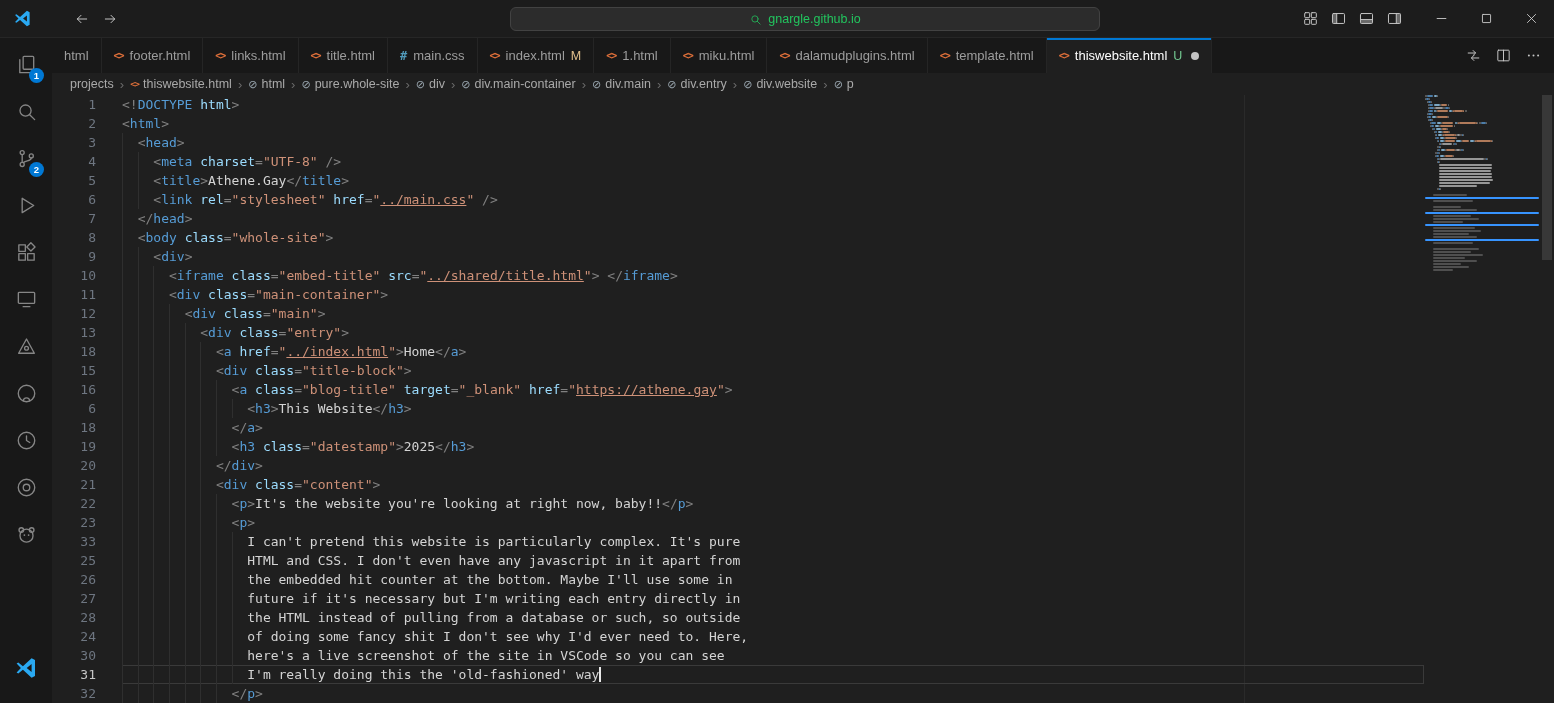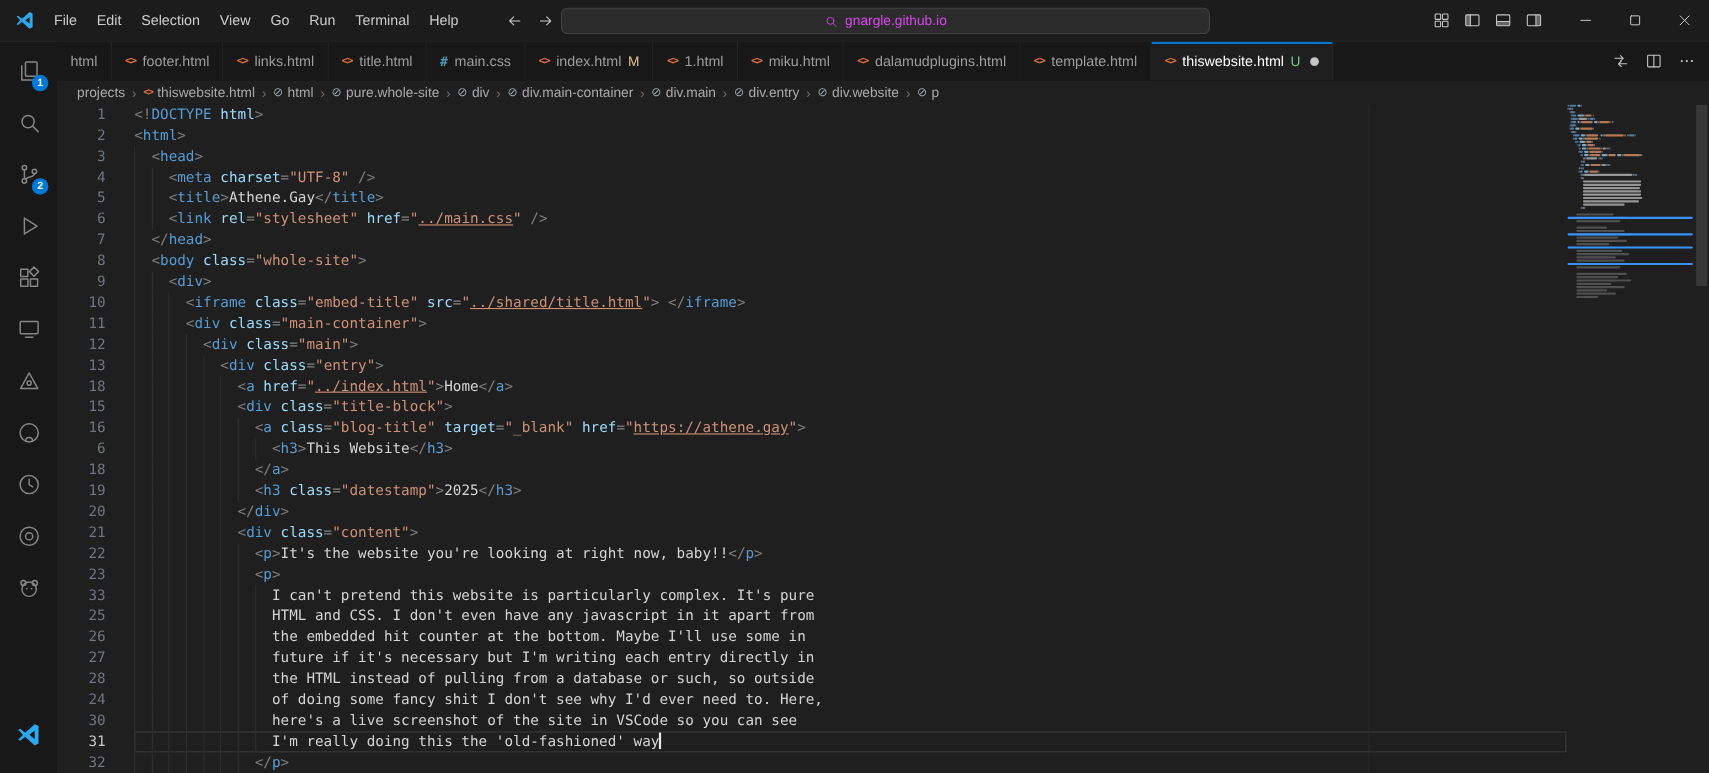--- a/index.html
+++ b/index.html
@@ -9,21 +9,21 @@
 
   
   .titlebar{height:38px;background:#1c1c1c;display:flex;align-items:center;position:relative;flex:none;border-bottom:1px solid #262626;}
   .app-logo{margin:0 8px 0 13px;display:flex;}
   .app-logo svg{width:19px;height:19px;}
   .menubar{display:flex;font-size:13px;color:#cccccc;}
   .menu-item{padding:0 9px;line-height:37px;cursor:pointer;border-radius:5px;}
   .nav-arrows{display:flex;gap:12px;margin-left:34px;color:#cfcfcf;}
   .icn{display:inline-flex;}
   .icn svg{width:16px;height:16px;display:block;}
-  .command-center{position:absolute;left:510px;top:7px;width:590px;height:24px;background:#2c2c2c;border:1px solid #424242;border-radius:6px;display:flex;align-items:center;justify-content:center;gap:6px;color:#d946ef;font-size:12.5px;cursor:pointer;}
+  .command-center{position:absolute;left:510px;top:7px;width:590px;height:24px;background:#2c2c2c;border:1px solid #424242;border-radius:6px;display:flex;align-items:center;justify-content:center;gap:6px;color:#22c55e;font-size:12.5px;cursor:pointer;}
   .command-center .icn svg{width:13px;height:13px;}
   .tb-right{margin-left:auto;display:flex;align-items:center;height:100%;}
   .layout-icons{display:flex;gap:11px;color:#c5c5c5;margin-right:16px;}
   .layout-icons .icn svg{width:17px;height:17px;}
   .win-controls{display:flex;height:100%;}
   .win-btn{width:45px;height:100%;display:flex;align-items:center;justify-content:center;color:#d0d0d0;cursor:pointer;}
   .win-btn svg{width:15px;height:15px;}
 
   
   .main{display:flex;height:665px;}
@@ -83,30 +83,20 @@
 <body>
 
 <div class="window">
 
   <div class="titlebar">
     <span class="app-logo">
         <svg viewBox="0 0 24 24">
           <path fill="#2aa9f2" fill-rule="evenodd" d="M17.6 2.3L21 4v16l-3.4 1.7L8.9 13.8l-4.6 3.6-1.7-.9L6.9 12 2.6 7.5l1.7-.9 4.6 3.6zM17.6 8.1l-4.9 3.9 4.9 3.9z"></path>
         </svg>
       </span>
-    <div class="menubar">
-        <div class="menu-item">File</div>
-        <div class="menu-item">Edit</div>
-        <div class="menu-item">Selection</div>
-        <div class="menu-item">View</div>
-        <div class="menu-item">Go</div>
-        <div class="menu-item">Run</div>
-        <div class="menu-item">Terminal</div>
-        <div class="menu-item">Help</div>
-      </div>
     <div class="nav-arrows">
         <span class="icn">
           <svg viewBox="0 0 24 24" fill="none" stroke="currentColor" stroke-width="1.4" stroke-linecap="round" stroke-linejoin="round">
             <path d="M19 12H5M10.5 6.5L5 12l5.5 5.5"></path>
           </svg>
         </span>
         <span class="icn">
           <svg viewBox="0 0 24 24" fill="none" stroke="currentColor" stroke-width="1.4" stroke-linecap="round" stroke-linejoin="round">
             <path d="M5 12h14M13.5 6.5L19 12l-5.5 5.5"></path>
           </svg>

